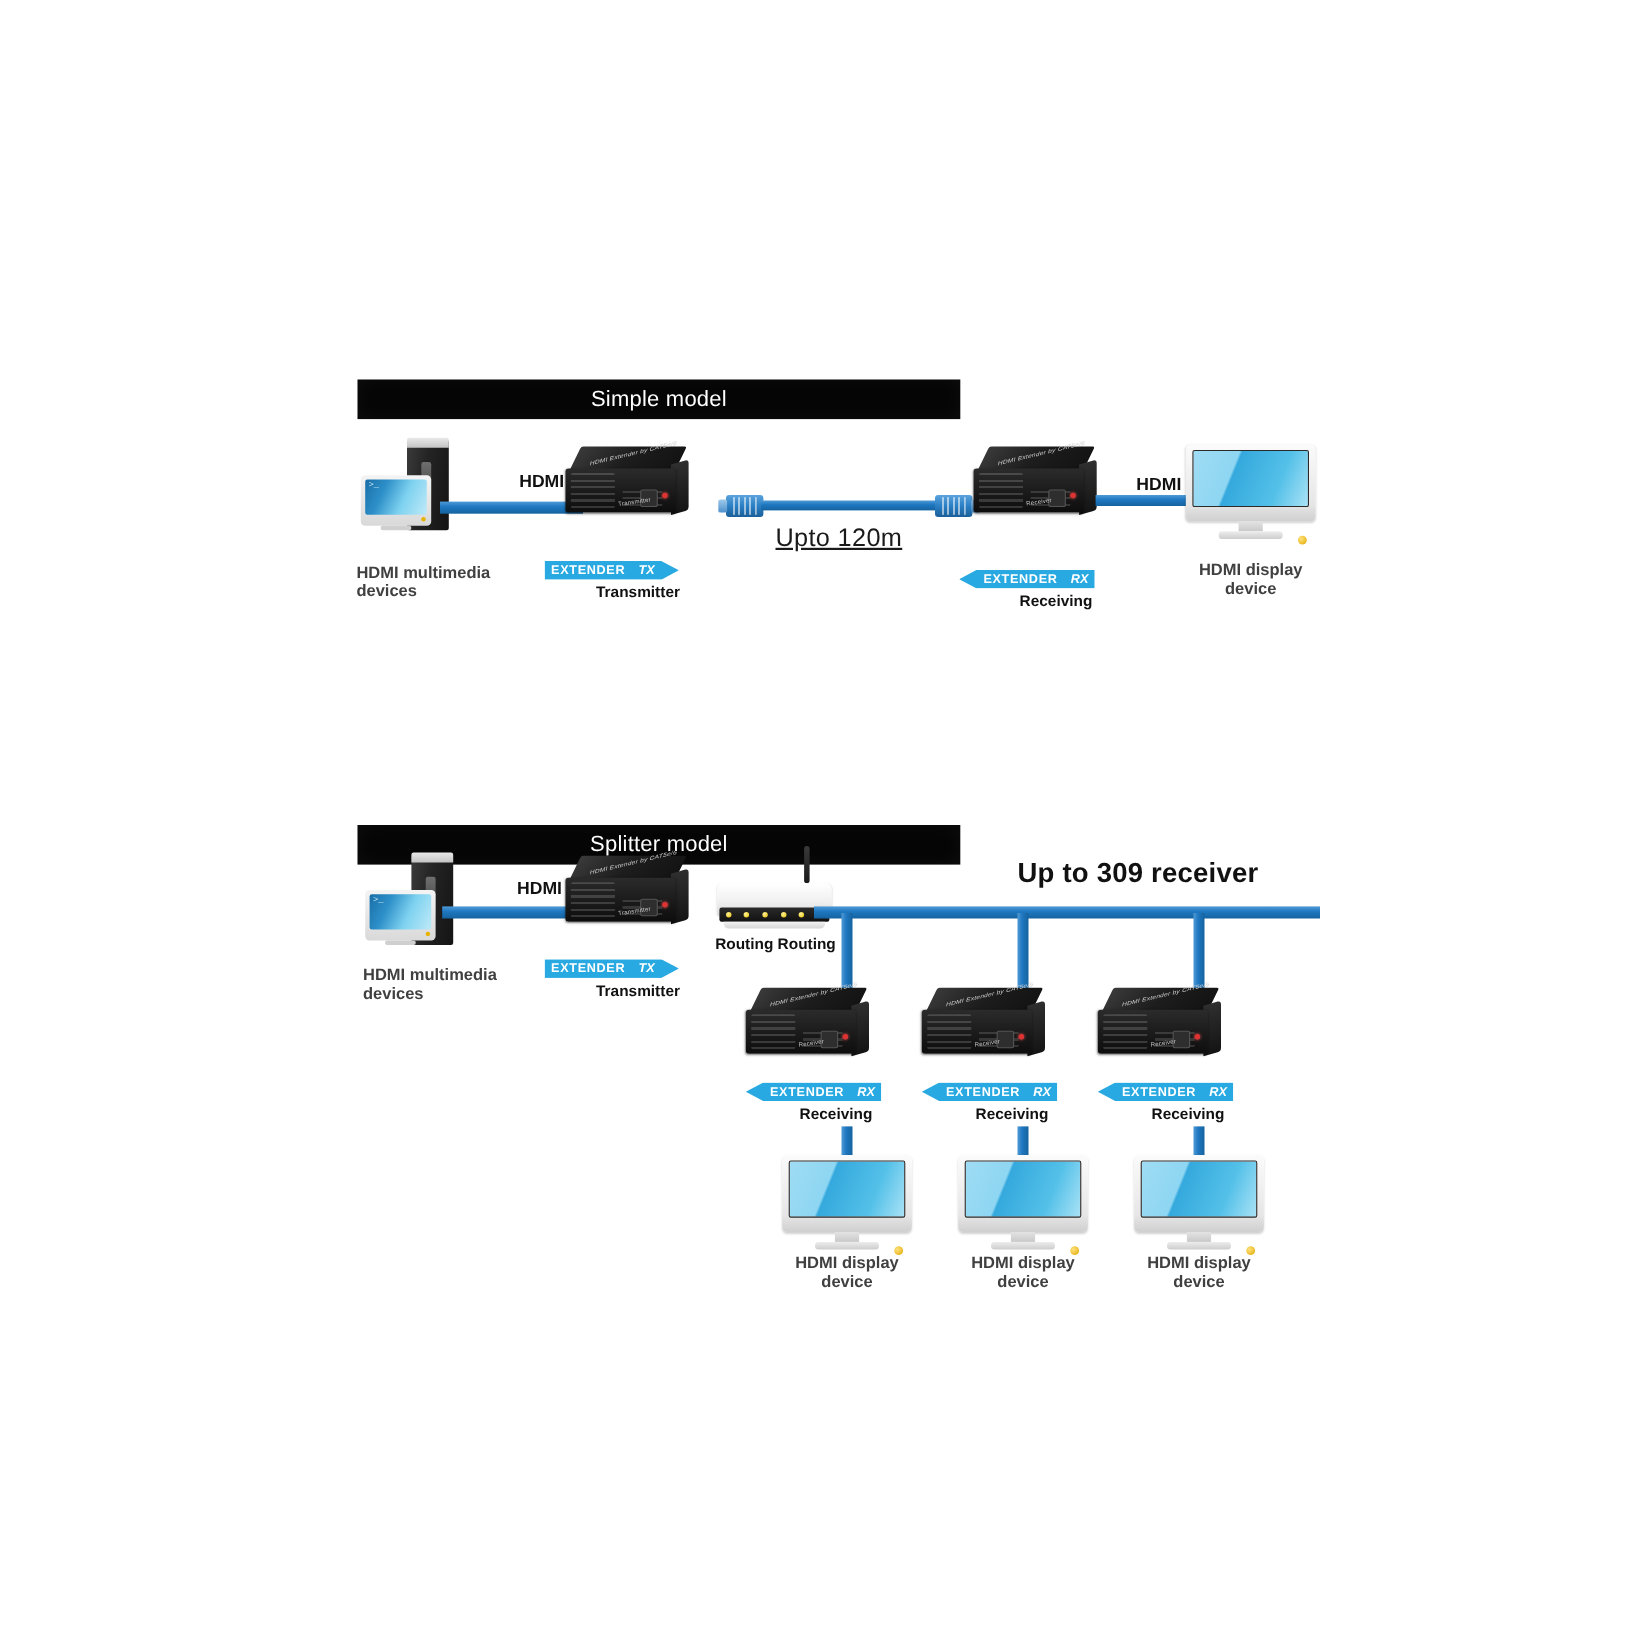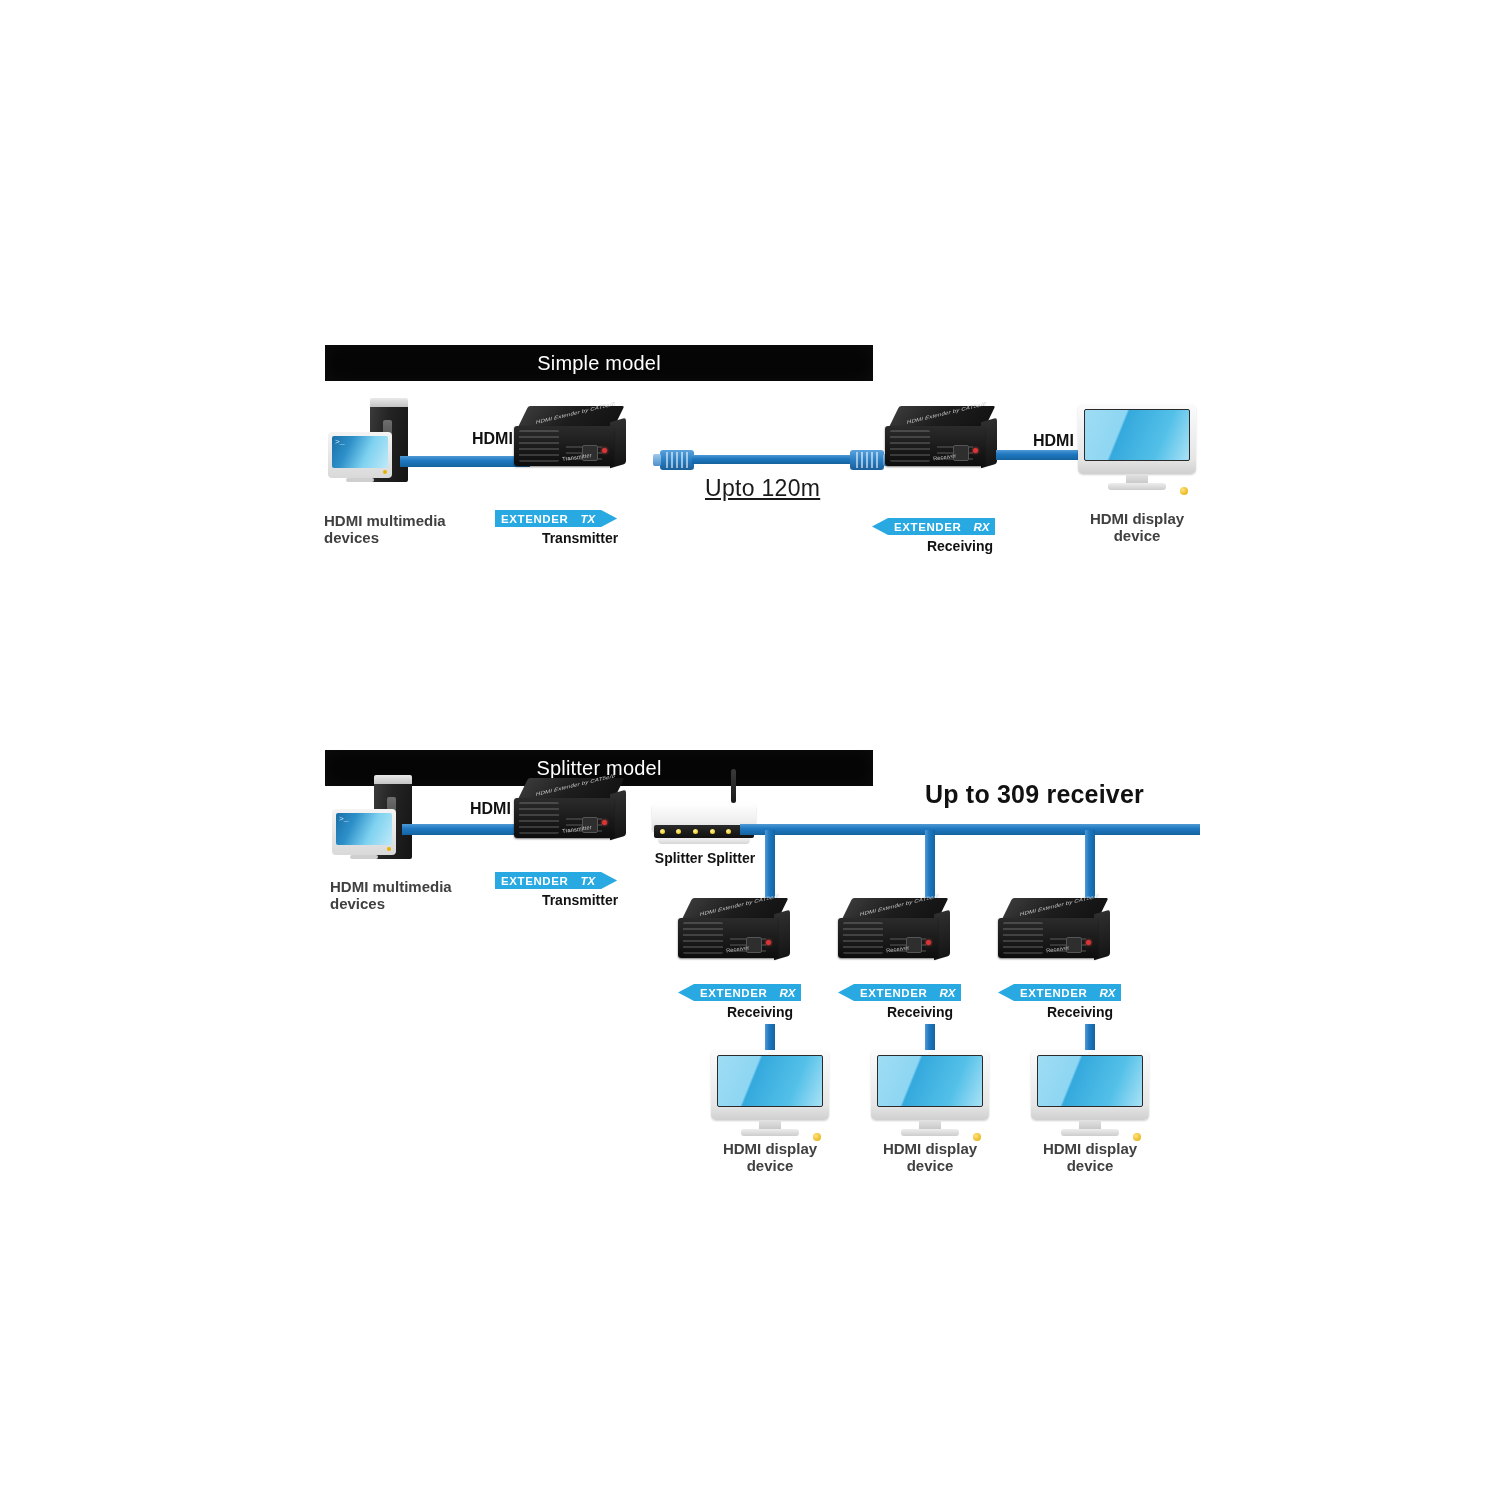--- a/index.html
+++ b/index.html
@@ -348,21 +348,21 @@
     <div class="strip">
       <i></i>
       <i></i>
       <i></i>
       <i></i>
       <i></i>
       <i></i>
     </div>
     <div class="base"></div>
   </div>
-  <div class="badge-cap" style="left:645px;top:850px;width:120px;">Splitter Splitter</div>
+  <div class="badge-cap" style="left:645px;top:850px;width:120px;">Routing Routing</div>
 
   <div class="cable" style="left:740px;top:824px;width:460px;height:11px;"></div>
   <div class="big-txt" style="left:925px;top:780px;">Up to 309 receiver</div>
 
   <div class="cable-v" style="left:765px;top:830px;width:10px;height:88px;"></div>
 
   <div class="cable-v" style="left:925px;top:830px;width:10px;height:88px;"></div>
 
   <div class="cable-v" style="left:1085px;top:830px;width:10px;height:88px;"></div>
 

